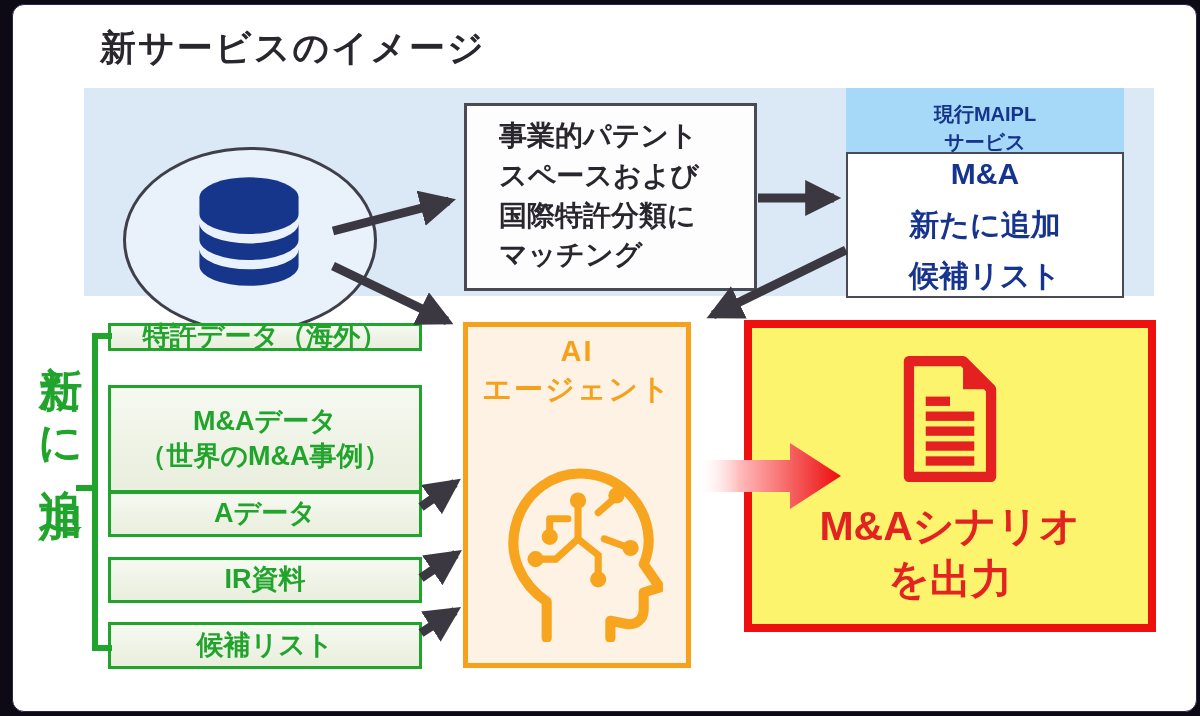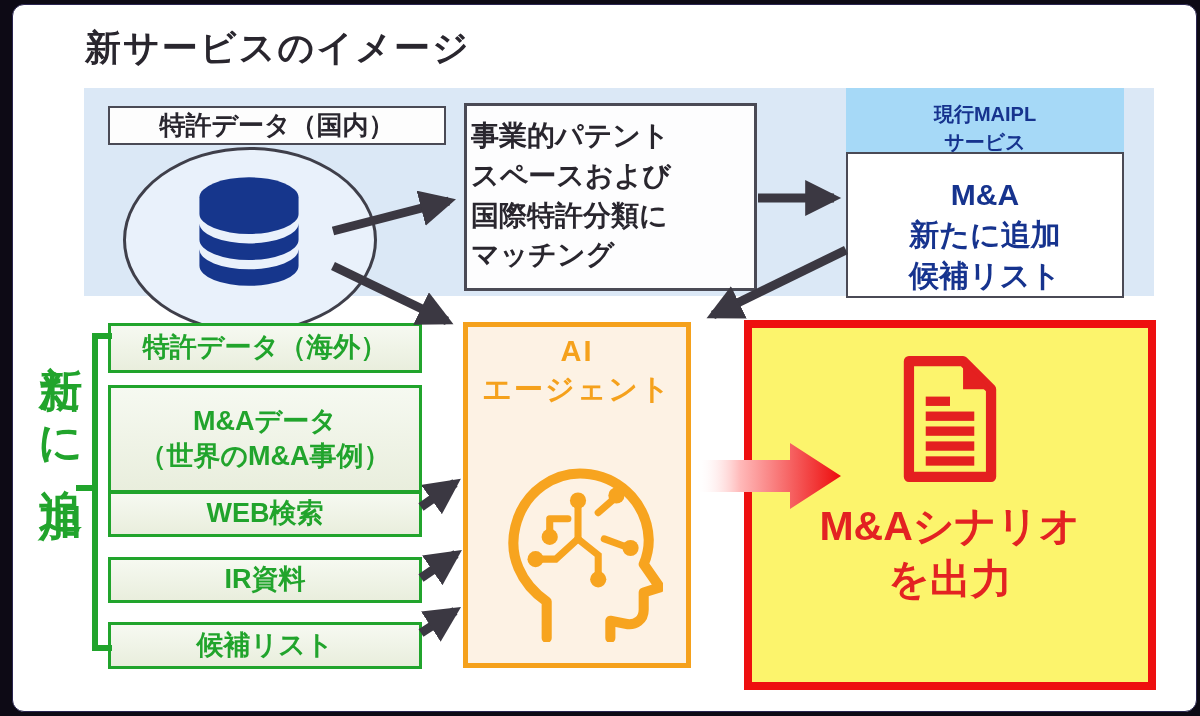--- a/index.html
+++ b/index.html
@@ -8,57 +8,57 @@
     position:relative;width:1200px;height:716px;background:#0d0a15;
     font-family:"Liberation Sans","DejaVu Sans",sans-serif;
     overflow:hidden;
   }
   #slide{
     position:absolute;left:12px;top:4px;width:1185px;height:708px;
     background:#ffffff;border-radius:12px;border:1px solid #2a2550;
   }
   .abs{position:absolute;}
   .title{
-    left:85px;top:24px;font-size:36px;font-weight:700;color:#29262e;
+    left:100px;top:24px;font-size:36px;font-weight:700;color:#29262e;
     letter-spacing:2px;
   }
   .band{
     left:84px;top:88px;width:1070px;height:208px;background:#dbe8f6;
   }
   .db-circle{
     left:123px;top:147px;width:254px;height:186px;border-radius:50%;
     background:#e9f1fb;border:3px solid #3f3f4a;
   }
   .label-box{
     left:108px;top:106px;width:338px;height:39px;background:#fdfdfd;
     border:2px solid #4a4a55;display:flex;align-items:center;justify-content:center;
     font-size:26px;font-weight:700;color:#29262e;
   }
   .analysis-box{
     left:464px;top:103px;width:293px;height:188px;background:#fdfdfe;
-    border:3px solid #4a4a55;padding:10px 0 0 4px;
+    border:3px solid #4a4a55;padding:10px 0 0 32px;
     font-size:28px;font-weight:700;color:#29262e;line-height:1.42;
   }
   .maipl-header{
     left:846px;top:88px;width:278px;height:80px;background:#a6d9f7;
     display:flex;flex-direction:column;align-items:center;justify-content:center;
     font-size:20px;font-weight:700;color:#16338e;line-height:1.4;
   }
   .ma-list-box{
     left:846px;top:152px;width:278px;height:146px;background:#ffffff;
     border:2px solid #4a4a55;display:flex;flex-direction:column;align-items:center;
-    justify-content:flex-end;font-size:30px;font-weight:700;color:#16338e;line-height:1.35;
+    justify-content:space-between;font-size:30px;font-weight:700;color:#16338e;line-height:1.35;
   }
   .green-box{
     left:108px;width:314px;border:3px solid #21a42c;
     background:linear-gradient(#f6f9f1,#e9eedd);
     display:flex;flex-direction:column;align-items:center;justify-content:center;
     font-size:27px;font-weight:700;color:#21a42c;line-height:1.3;
   }
-  .gb1{top:323px;height:50px;}
+  .gb1{top:323px;height:28px;}
   .gb2{top:385px;height:108px;}
   .gb3{top:491px;height:46px;}
   .gb4{top:557px;height:46px;}
   .gb5{top:622px;height:47px;}
   .bracket-v{left:92px;top:333px;width:6px;height:318px;background:#21a42c;}
   .bracket-t{left:92px;top:333px;width:20px;height:6px;background:#21a42c;}
   .bracket-b{left:92px;top:645px;width:20px;height:6px;background:#21a42c;}
   .bracket-m{left:76px;top:485px;width:16px;height:6px;background:#21a42c;}
   .vertical-label{
     left:32px;top:330px;height:300px;
@@ -67,21 +67,21 @@
   }
   .ai-box{
     left:463px;top:322px;width:228px;height:346px;background:#fdf2e4;
     border:5px solid #f5a11c;display:flex;flex-direction:column;align-items:center;
   }
   .ai-title{
     margin-top:6px;font-size:29px;font-weight:700;color:#f5a11c;
     line-height:1.3;text-align:center;letter-spacing:2px;
   }
   .output-box{
-    left:744px;top:320px;width:412px;height:370px;background:#fcf46c;
+    left:744px;top:320px;width:412px;height:312px;background:#fcf46c;
     border:8px solid #ee0f0f;display:flex;flex-direction:column;align-items:center;
   }
   .output-title{
     margin-top:14px;font-size:41px;font-weight:800;color:#e32222;
     line-height:1.3;text-align:center;
   }
   .overlay{left:0;top:0;width:1200px;height:716px;pointer-events:none;}
 </style>
 </head>
 <body>
@@ -94,23 +94,20 @@
   <div class="abs band"></div>
 
   <div class="abs db-circle"></div>
 
   <svg class="abs" style="left:190px;top:162px;width:118px;height:138px;" viewBox="0 0 100 97">
     <path d="M8,20 a42,17 0 0 1 84,0 v14 a42,17 0 0 1 -84,0 z" fill="#16368c"></path>
     <path d="M8,42 a42,17 0 0 0 84,0 v14 a42,17 0 0 1 -84,0 z" fill="#16368c"></path>
     <path d="M8,64 a42,17 0 0 0 84,0 v14 a42,17 0 0 1 -84,0 z" fill="#16368c"></path>
   </svg>
 
-  <div class="abs label-box">
-    <span>特許データ（国内）</span>
-  </div>
 
   <div class="abs analysis-box">
     <div>事業的パテント</div>
     <div>スペースおよび</div>
     <div>国際特許分類に</div>
     <div>マッチング</div>
   </div>
 
   <div class="abs maipl-header">
     <div>現行MAIPL</div>
@@ -124,21 +121,21 @@
   </div>
 
   <div class="abs green-box gb1">
     <div>特許データ（海外）</div>
   </div>
   <div class="abs green-box gb2">
     <div>M&amp;Aデータ</div>
     <div>（世界のM&amp;A事例）</div>
   </div>
   <div class="abs green-box gb3">
-    <div>WEB検索</div>
+    <div>Aデータ</div>
   </div>
   <div class="abs green-box gb4">
     <div>IR資料</div>
   </div>
   <div class="abs green-box gb5">
     <div>候補リスト</div>
   </div>
 
   <div class="abs bracket-v"></div>
   <div class="abs bracket-t"></div>

